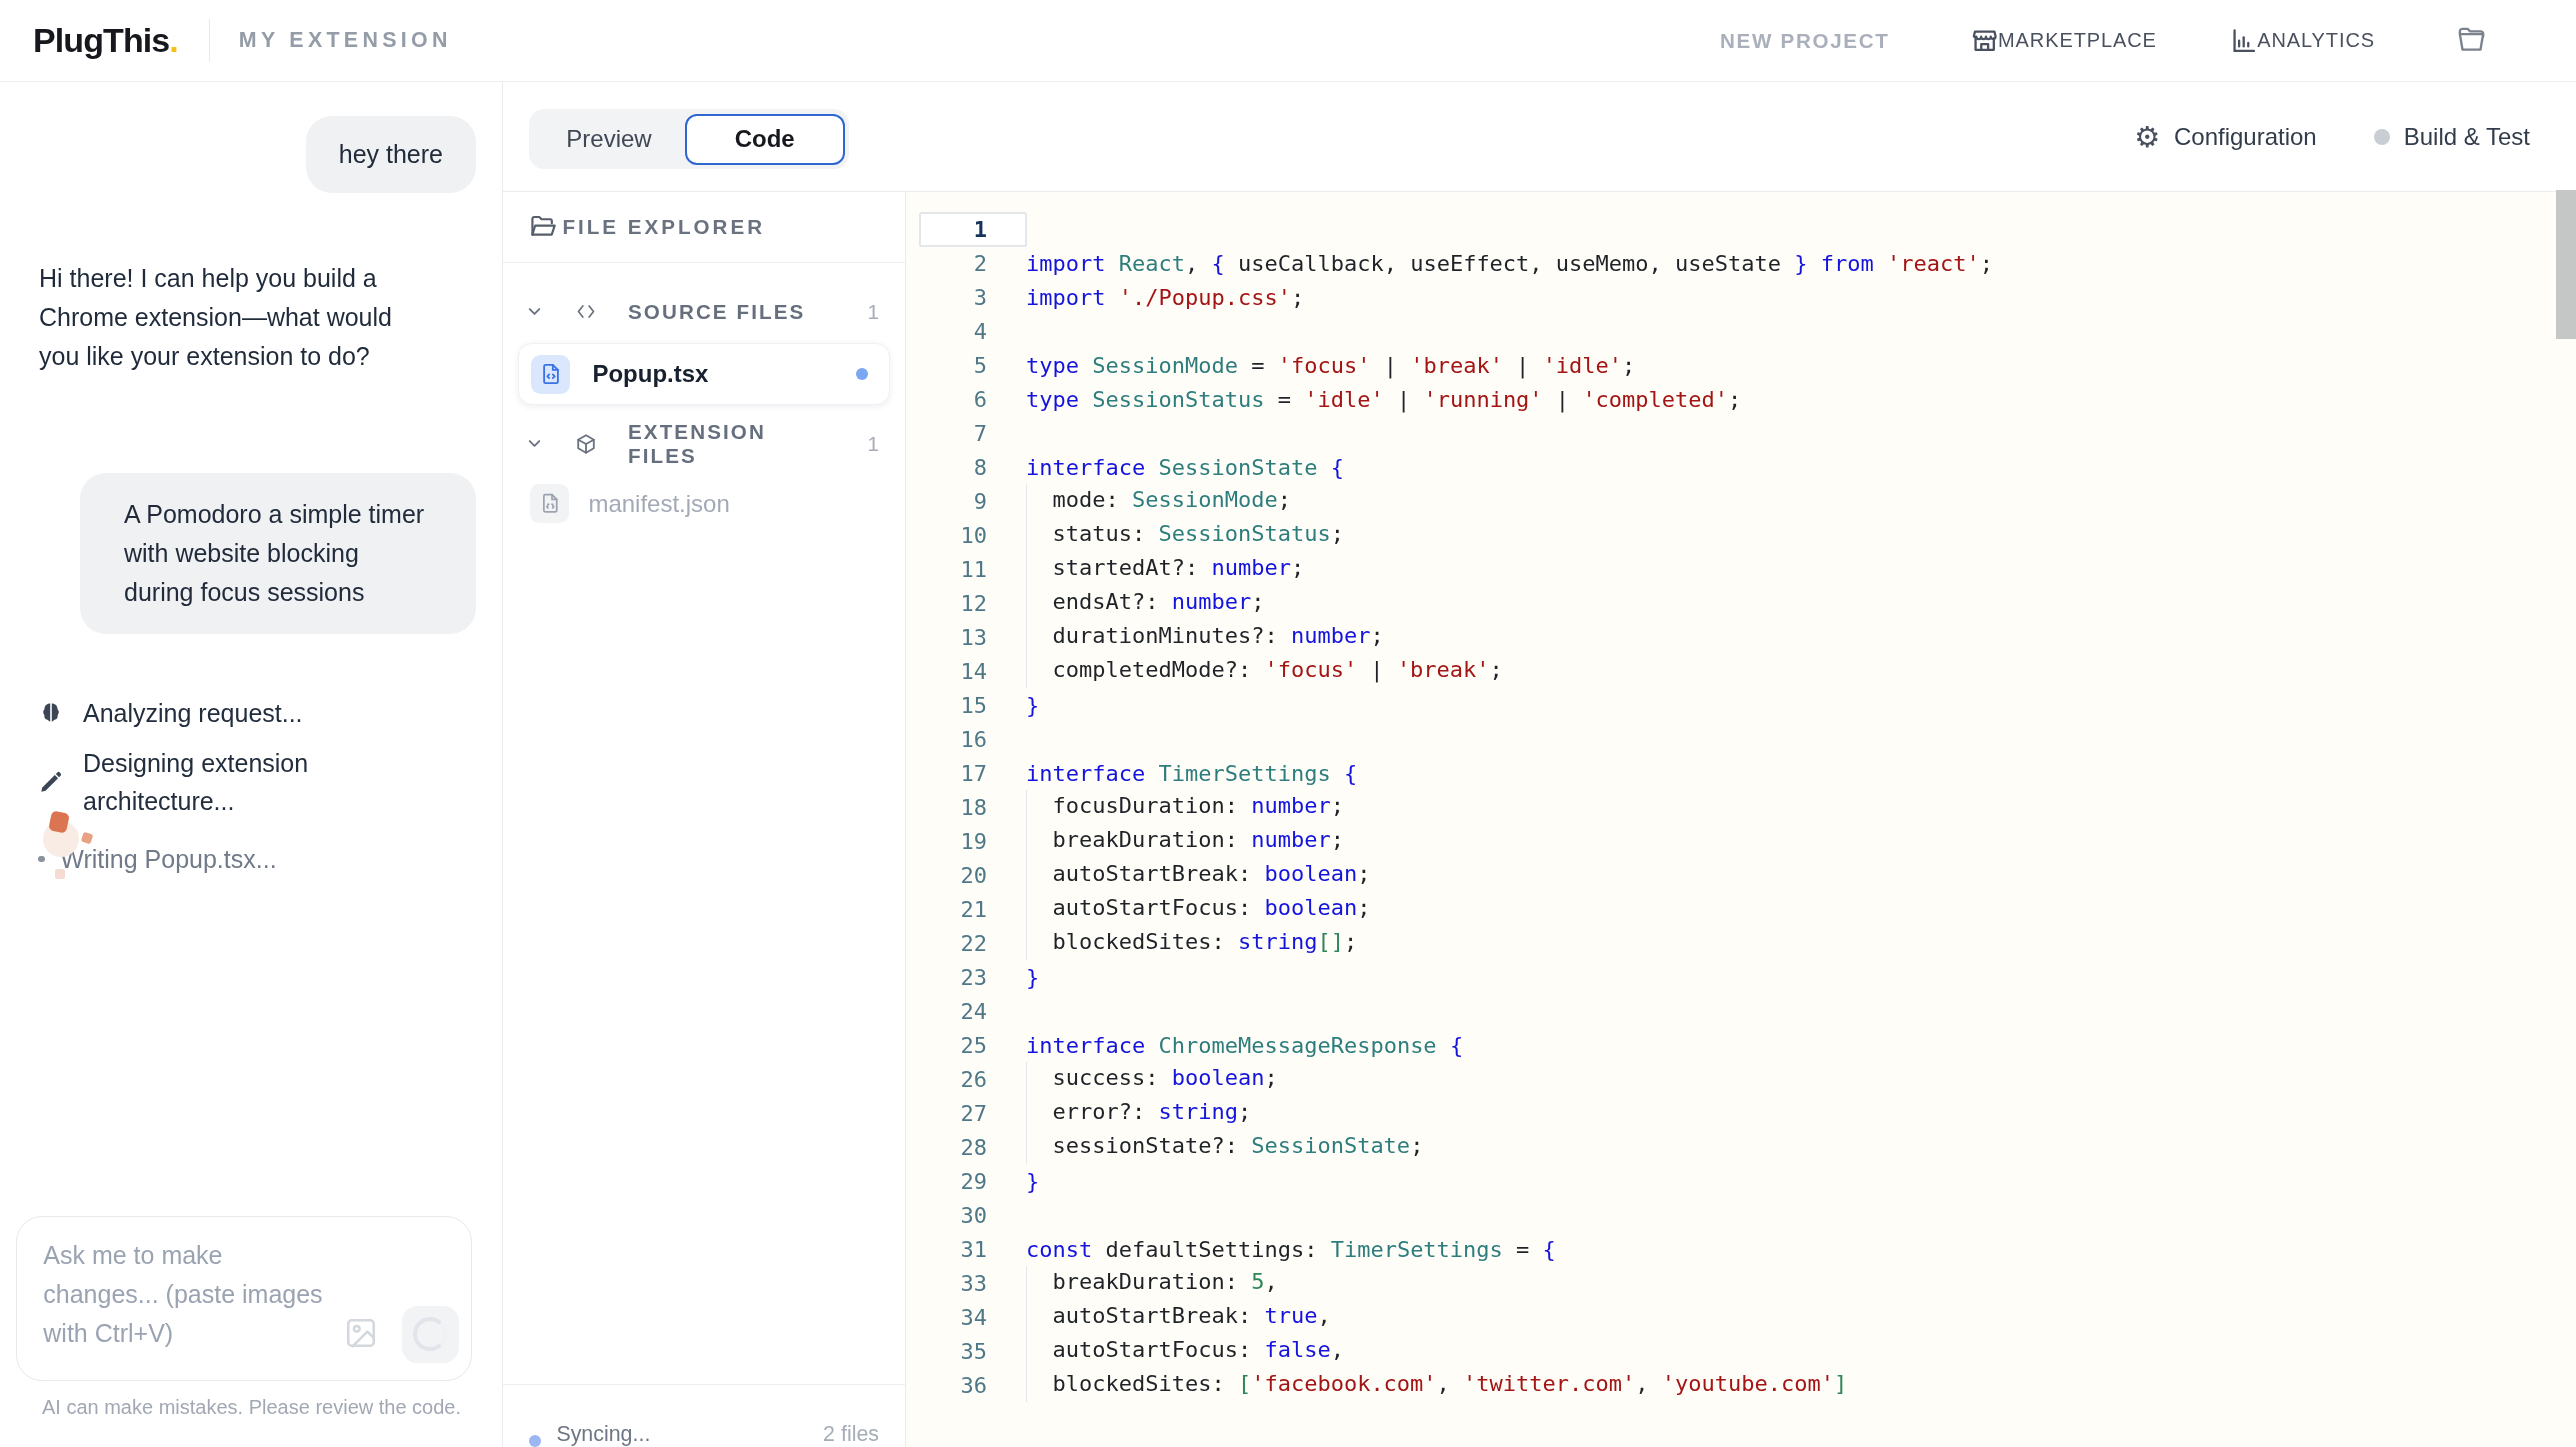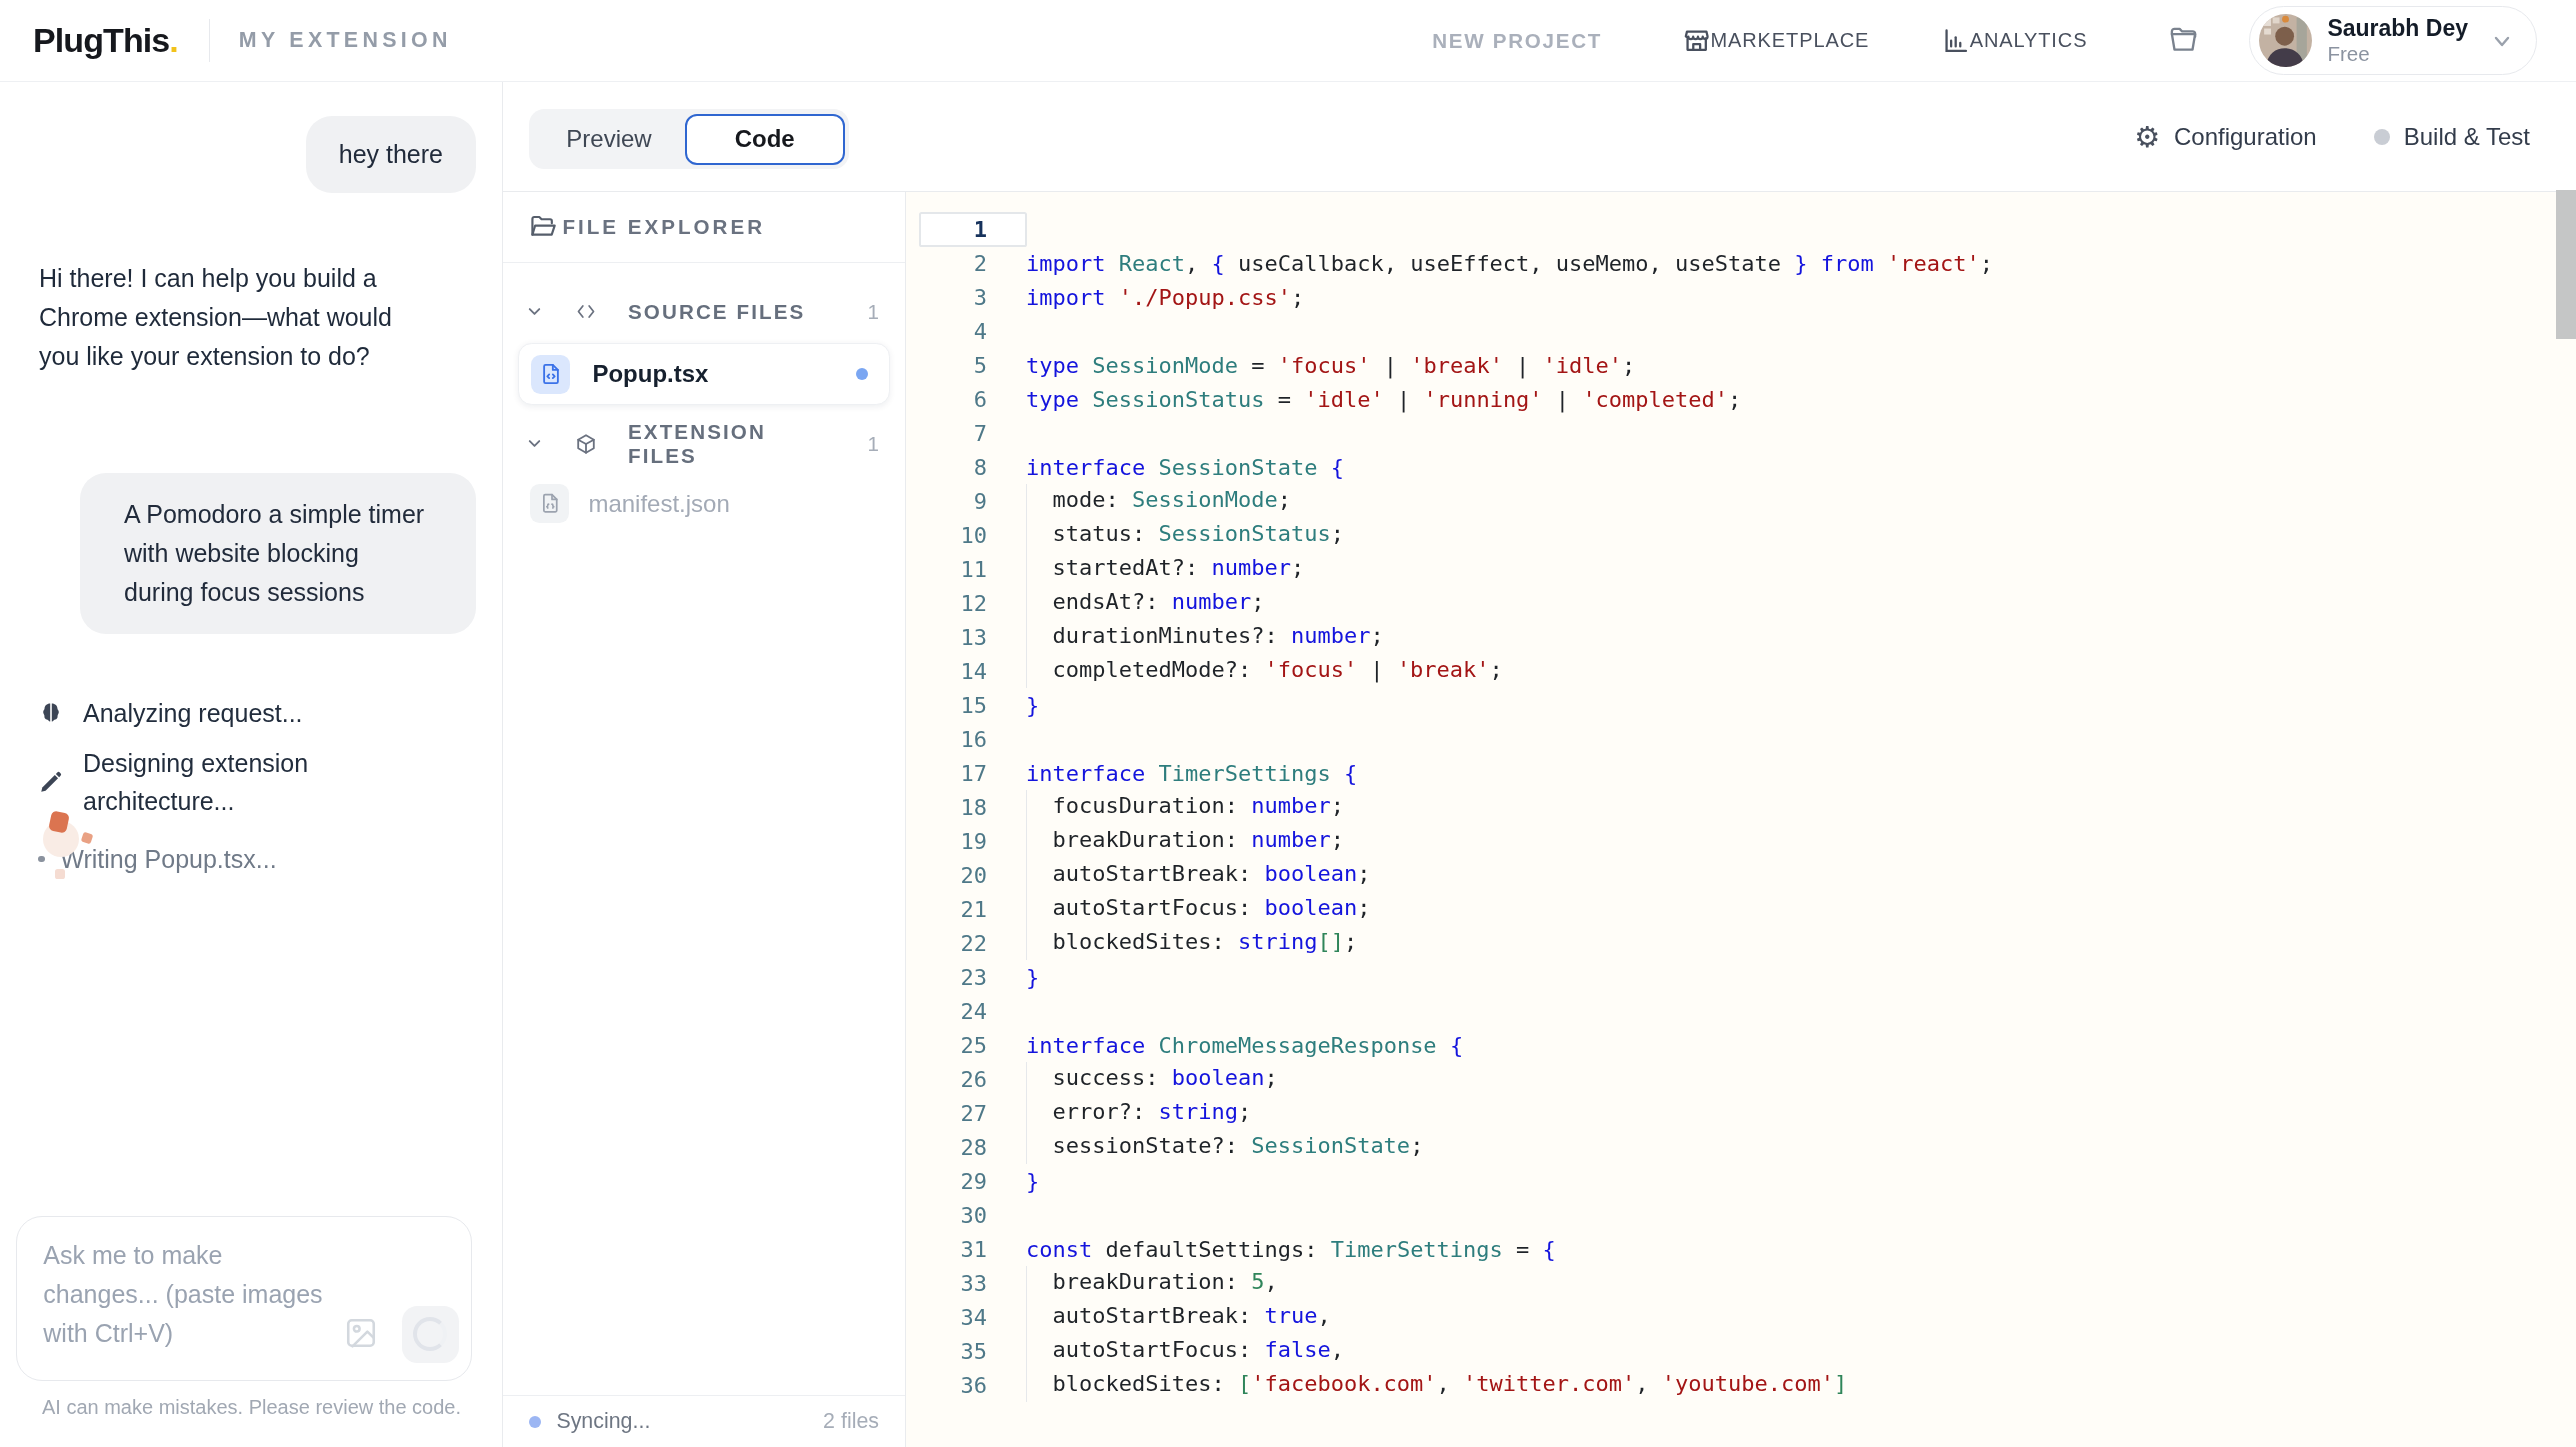--- a/index.html
+++ b/index.html
@@ -93,22 +93,22 @@
     padding:0 20.6px 0 12px; gap:22px; cursor:pointer; }
   .file-icon { width:39px; height:39px; border-radius:9.4px; display:flex; align-items:center;
     justify-content:center; }
   .file-icon.blue { background:#dbe7fd; }
   .file-icon.gray { background:#f1f3f5; }
   .file-name { font-size:24px; font-weight:600; color:#16202e; }
   .file-dot { margin-left:auto; width:12px; height:12px; border-radius:50%; background:#7aa6f2; }
   .file-row { display:flex; align-items:center; padding:0 20.6px 0 27.4px; height:57px; gap:19px;
     margin-top:5.1px; cursor:pointer; }
   .file-name.muted { font-weight:400; color:#a3aab6; }
-  .exp-footer { position:absolute; left:0; bottom:0; width:402px; height:52px;
-    border-top:0.9px solid #edeff2; display:flex; align-items:center; padding:0 26px; gap:15.4px; }
+  .exp-footer { position:absolute; left:0; bottom:0; width:402px; height:63px;
+    border-top:0.9px solid #edeff2; display:flex; align-items:flex-end; padding:0 26px; gap:15.4px; }
   .sync-dot { width:12px; height:12px; border-radius:50%; background:#9cb6f3; }
   .sync-label { font-size:21.4px; color:#6e7683; }
   .files-count { margin-left:auto; font-size:21.4px; color:#a6adb8; }
 
   
   #editor { position:absolute; left:403px; top:110px; width:1670px; height:1255px; background:#fffdf8; }
   #code-lines { position:absolute; left:0; top:20px; width:100%; }
   .cl { display:flex; height:34px; align-items:center;
     font-family:"DejaVu Sans Mono", monospace; font-size:22px; white-space:pre; }
   .ln { width:81px; text-align:right; color:#4e7888; flex:0 0 auto; }
@@ -161,43 +161,20 @@
         <span>ANALYTICS</span>
       </div>
       <div class="gap90"></div>
       <div>
         <svg width="31" height="31" viewBox="0 0 24 24" fill="none" stroke="#7a828e" stroke-width="1.8" stroke-linecap="round" stroke-linejoin="round">
           <path d="M3 7V5a2 2 0 0 1 2-2h4l2 2h8a2 2 0 0 1 2 2v2"></path>
           <path d="M3 7h18l-2 12H5z"></path>
         </svg>
       </div>
       <div class="gap60"></div>
-      <div class="user-pill">
-        <div class="avatar">
-          <svg width="53" height="53" viewBox="0 0 62 62">
-            <rect width="62" height="62" fill="#c3b2a3"></rect>
-            <rect x="4" y="6" width="10" height="8" fill="#efe9e2" opacity="0.8"></rect>
-            <rect x="16" y="4" width="8" height="7" fill="#e8dfd4" opacity="0.8"></rect>
-            <rect x="6" y="17" width="8" height="7" fill="#f3ece4" opacity="0.7"></rect>
-            <rect x="44" y="4" width="12" height="50" fill="#8e9a93" opacity="0.55"></rect>
-            <circle cx="31" cy="6" r="4" fill="#d98a3c"></circle>
-            <circle cx="30" cy="26" r="11" fill="#7d5f4b"></circle>
-            <path d="M8 62c2-16 12-22 22-22s21 6 23 22z" fill="#433c49"></path>
-          </svg>
-        </div>
-        <div class="user-meta">
-          <div class="user-name">Saurabh Dey</div>
-          <div class="user-plan">Free</div>
-        </div>
-        <span>
-          <svg width="24" height="24" viewBox="0 0 24 24" fill="none" stroke="#9aa1ac" stroke-width="2.4" stroke-linecap="round" stroke-linejoin="round">
-              <polyline points="6 9 12 16 18 9"></polyline>
-            </svg>
-        </span>
-      </div>
     </div>
   </div>
 
   <div id="chat">
     <div class="bubble user1">hey there</div>
     <div class="asst-msg">Hi there! I can help you build a Chrome extension—what would you like your extension to do?</div>
     <div class="bubble user2">A Pomodoro a simple timer with website blocking during focus sessions</div>
 
     <div class="status-row s-row1">
       <span>

